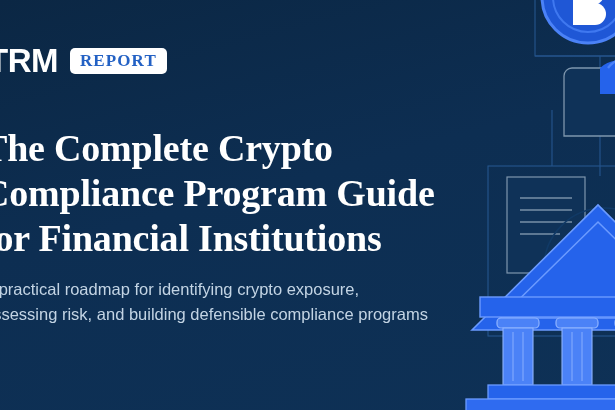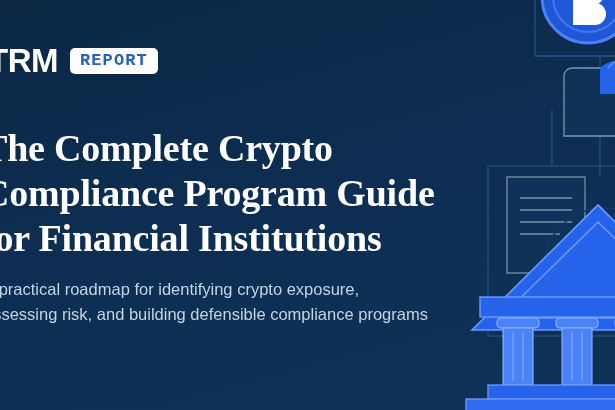--- a/index.html
+++ b/index.html
@@ -44,21 +44,21 @@
     font-family: "Liberation Sans", sans-serif;
     font-size: 33px;
     font-weight: bold;
     letter-spacing: -0.5px;
     line-height: 1;
     white-space: nowrap;
   }
   .brand-badge {
     background: #ffffff;
     color: #2361c4;
-    font-family: Liberation Mono, monospace;
+    font-family: Liberation Serif, serif;
     font-size: 17px;
     font-weight: bold;
     letter-spacing: 1.1px;
     border-radius: 5px;
     padding: 4px 10px 5px 10px;
     line-height: 1;
     white-space: nowrap;
     text-align: center;
   }
 

